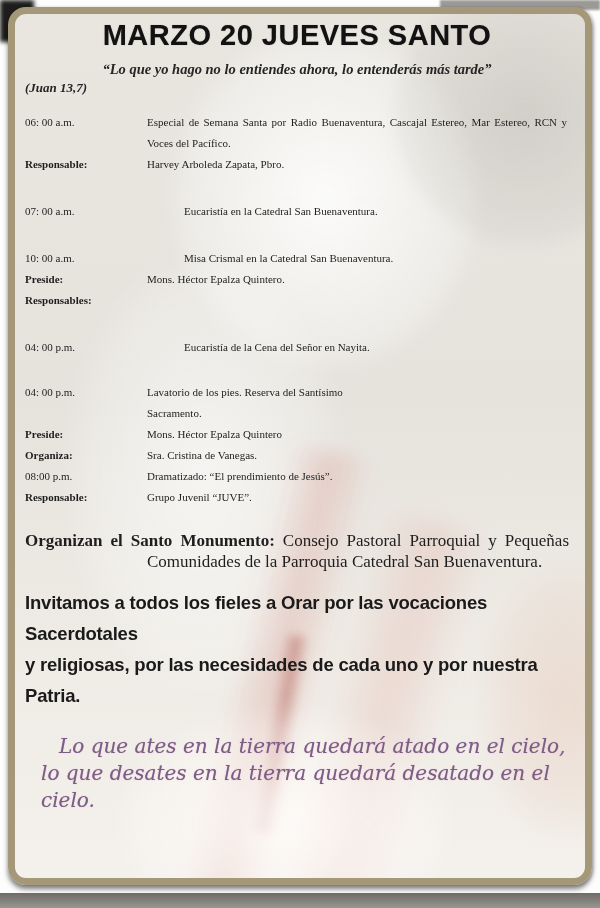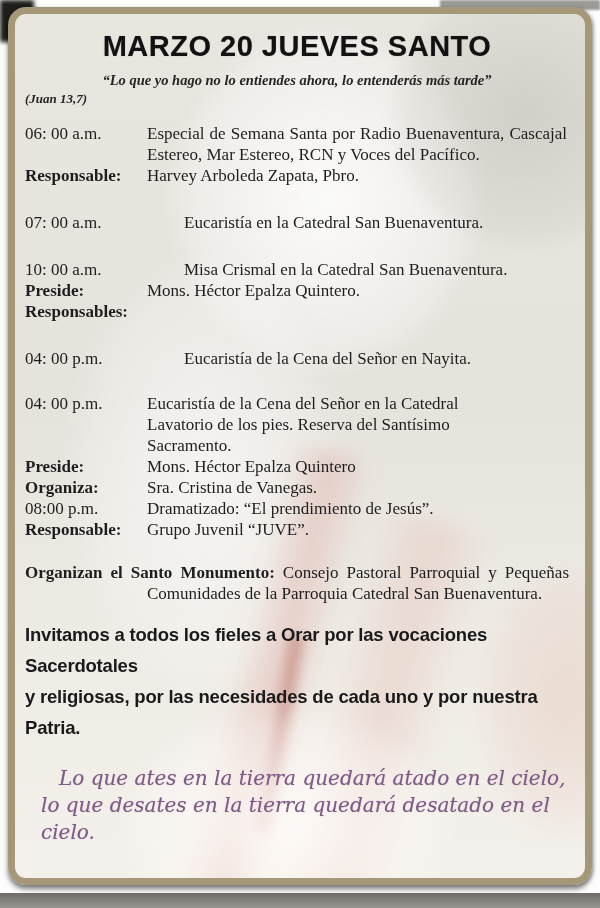--- a/index.html
+++ b/index.html
@@ -55,21 +55,21 @@
     transform: rotate(10deg); filter: blur(5px); }
   .bg-flesh { left: 470px; top: 560px; width: 160px; height: 260px; border-radius: 50%;
     background: radial-gradient(ellipse at center, rgba(224,178,158,0.30), rgba(224,178,158,0)); filter: blur(12px); }
   .bg-glow-bottom { left: 110px; top: 700px; width: 320px; height: 220px; border-radius: 50%;
     background: radial-gradient(ellipse at center, rgba(255,252,250,0.85), rgba(255,252,250,0)); filter: blur(12px); }
 
   .content {
     position: relative;
     box-sizing: border-box;
     width: 100%; height: 100%;
-    padding: 14px 16px 0 10px;
+    padding: 3px 16px 0 10px;
     color: #1e1e1e;
   }
 
   .title {
     text-align: center;
     font-family: "Liberation Sans", sans-serif;
     font-weight: 700;
     font-size: 29px;
     letter-spacing: 0.5px;
     color: #121212;
@@ -89,21 +89,21 @@
     font-style: italic;
     font-weight: 700;
     font-size: 13px;
     margin-top: 2px;
     color: #252525;
   }
 
   .row {
     display: grid;
     grid-template-columns: 122px 1fr;
-    font-size: 17px;
+    font-size: 11px;
     line-height: 21px;
   }
   .row .left  { white-space: nowrap; }
   .row .left.bold { font-weight: 700; }
   .row .right { padding-right: 2px; }
   .right.justify { text-align: justify; }
   .gap-lg { margin-top: 26px; gap: 37px; }
   .gap-md { margin-top: 24px; }
   .gap-first { margin-top: 16px; }
 
@@ -190,21 +190,20 @@
       </div>
 
       <div class="row gap-lg">
         <span class="left">04: 00 p.m.</span>
         <span class="right">Eucaristía de la Cena del Señor en Nayita.</span>
       </div>
 
       <div class="row gap-md">
         <span class="left">04: 00 p.m.</span>
         <span class="right">
-          <div>Eucaristía de la Cena del Señor en la Catedral</div>
           <div>Lavatorio de los pies. Reserva  del Santísimo</div>
           <div>Sacramento.</div>
         </span>
       </div>
       <div class="row">
         <span class="left bold">Preside:</span>
         <span class="right">Mons. Héctor Epalza Quintero</span>
       </div>
       <div class="row">
         <span class="left bold">Organiza:</span>

